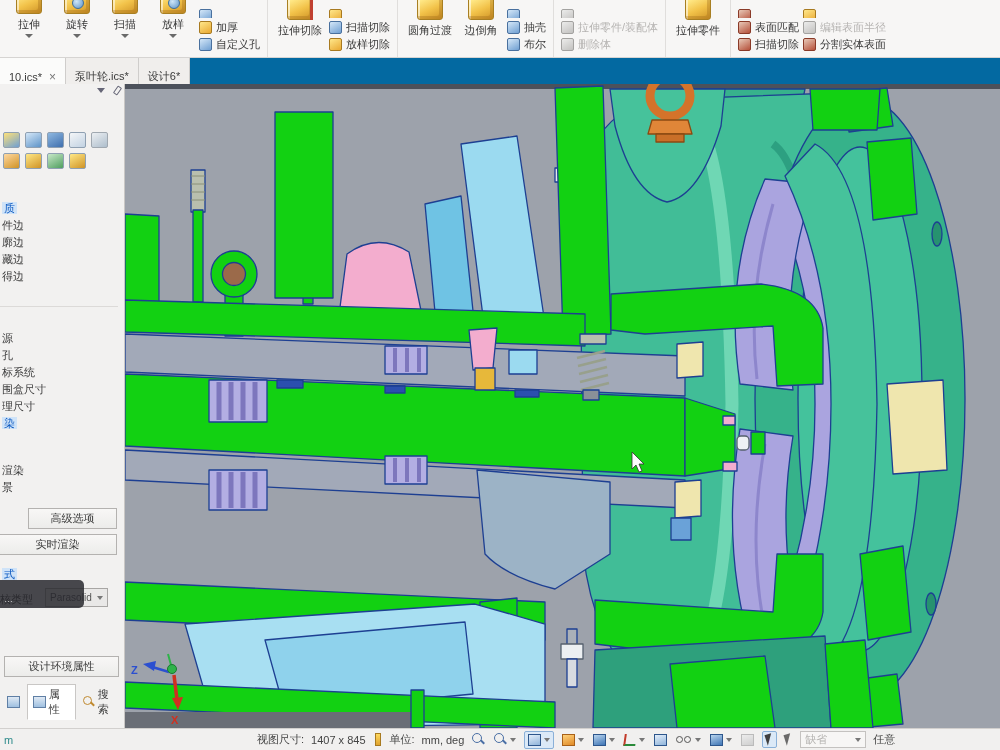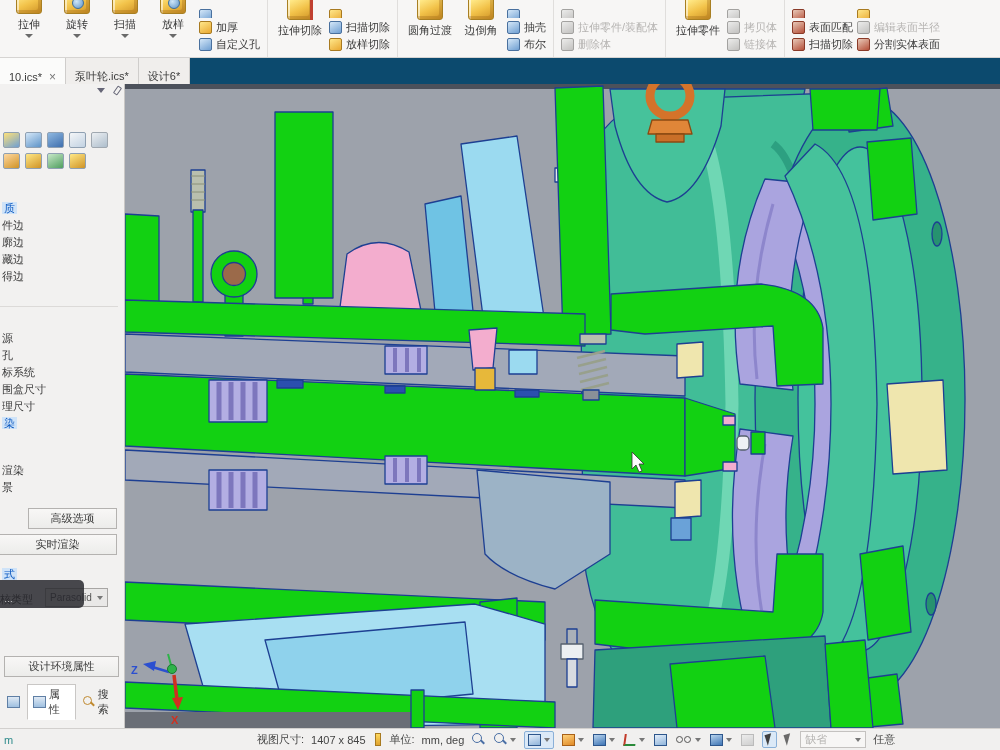--- a/index.html
+++ b/index.html
@@ -27,21 +27,21 @@
   .rsm.cut{height:9px;overflow:hidden;align-items:flex-start;}
   .sic{flex:none;width:13px;height:13px;border-radius:2px;
        background:linear-gradient(150deg,#ffe78a,#e9a832);border:1px solid #a87a20;}
   .sic.b{background:linear-gradient(150deg,#d4e7f8,#6f9fd2);border-color:#49709e;}
   .sic.r{background:linear-gradient(150deg,#e8c9b8,#b5503a);border-color:#8a3a28;}
   .sic.g{background:linear-gradient(150deg,#ececeb,#c2c1bf);border-color:#a3a2a0;}
   .grayed{color:#b6b4b2;}
   .mini-caret{width:0;height:0;border-top:4px solid #777;border-left:3px solid transparent;border-right:3px solid transparent;margin-left:1px;}
 
   
-  .tabbar{position:absolute;top:58px;left:0;right:0;height:38px;background:#0c4a6e;
+  .tabbar{position:absolute;top:58px;left:0;right:0;height:38px;background:#0369a1;
           border-bottom:1px solid #cfcdcb;display:flex;align-items:stretch;}
   .dtab{display:flex;align-items:center;gap:7px;padding:0 9px;font-size:11px;background:#f0eeec;
         border-right:1px solid #cfcdcb;cursor:default;}
   .dtab.active{background:#fbfbfa;box-shadow:inset 0 2px 0 #fbfbfa;}
   .dtab .x{color:#777;font-size:12px;line-height:10px;}
 
   
   .lpanel{position:absolute;top:84px;left:0;width:125px;bottom:22px;background:#f2f1f0;
           border-right:1px solid #c9c7c5;overflow:hidden;font-size:11px;}
   .ph{position:absolute;top:2px;right:4px;display:flex;gap:10px;align-items:center;}
@@ -209,33 +209,20 @@
           <span>删除体</span>
         </div>
       </div>
     </div>
 
     <div class="rgroup">
       <div class="rlg wide">
         <span class="ric"></span>
         <span class="rlb">拉伸零件</span>
       </div>
-      <div class="rstack">
-        <div class="rsm cut">
-            <span class="sic g"></span>
-          </div>
-        <div class="rsm grayed">
-          <span class="sic g"></span>
-          <span>拷贝体</span>
-        </div>
-        <div class="rsm grayed">
-          <span class="sic g"></span>
-          <span>链接体</span>
-        </div>
-      </div>
     </div>
 
     <div class="rgroup">
       <div class="rstack">
         <div class="rsm cut">
             <span class="sic r"></span>
           </div>
         <div class="rsm">
           <span class="sic r"></span>
           <span>表面匹配</span>

